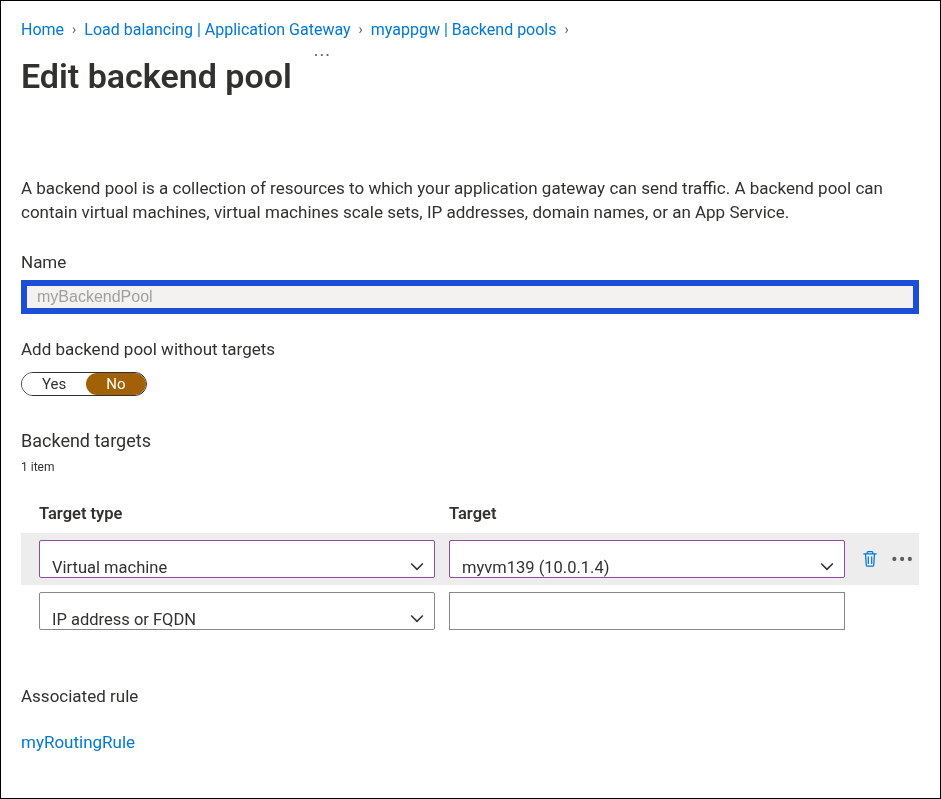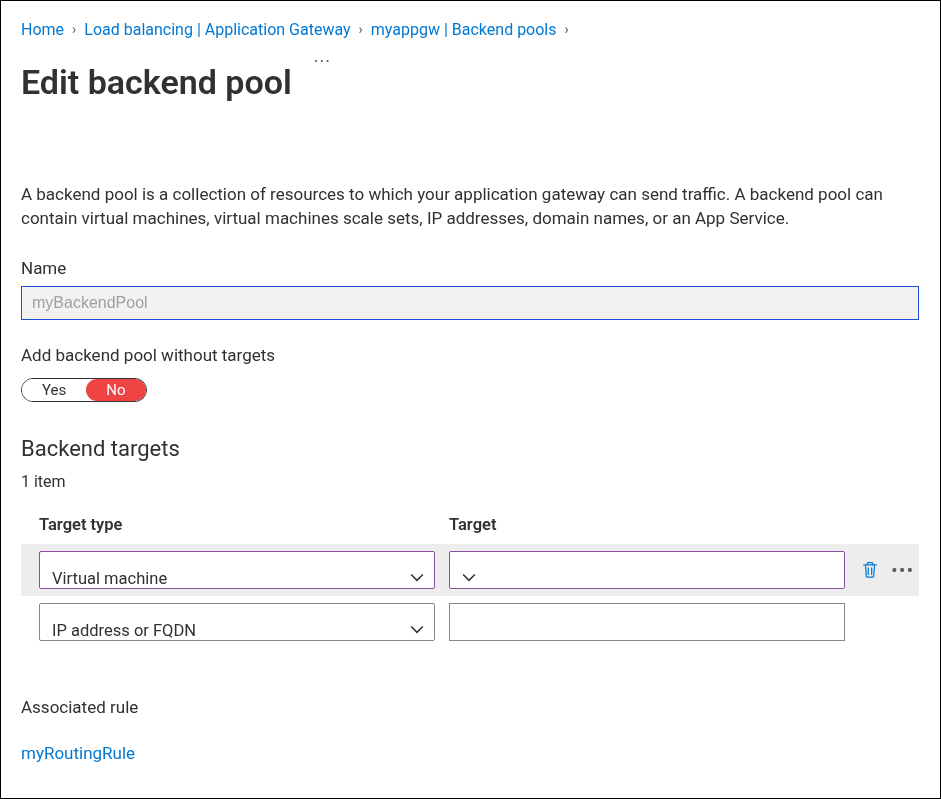--- a/index.html
+++ b/index.html
@@ -11,21 +11,21 @@
     width: 941px;
     height: 799px;
     border: 1px solid #000;
     padding: 18px 18px 18px 20px;
     line-height: 1.4;
   }
   .breadcrumb {
     display: flex;
     align-items: center;
     font-size: 16px;
-    margin-bottom: 12px;
+    margin-bottom: 6px;
   }
   .breadcrumb a {
     color: #0078d4;
     text-decoration: none;
     cursor: pointer;
   }
   .breadcrumb .sep {
     color: #605e5c;
     margin: 0 8px;
     font-size: 14px;
@@ -47,21 +47,21 @@
     max-width: 900px;
   }
   .field-label {
     font-size: 17px;
     color: #323130;
     margin-bottom: 6px;
   }
   .text-input {
     width: 898px;
     height: 34px;
-    border: 1px solid #1d4ed8;
+    border: 6px solid #1d4ed8;
     background: #f3f2f1;
     color: #a19f9d;
     padding: 0 10px;
     font-size: 16px;
     margin-bottom: 24px;
   }
   .toggle-group {
     display: inline-flex;
     border: 1px solid #323130;
     border-radius: 16px;
@@ -73,35 +73,35 @@
     display: flex;
     align-items: center;
     justify-content: center;
     min-width: 55px;
     padding: 0 20px;
     font-size: 15px;
     cursor: pointer;
     background: #fff;
   }
   .toggle-option.selected {
-    background: #ef4444;
+    background: #a16207;
     color: #fff;
     border-radius: 15px;
     text-align: right;
   }
   .section-header {
-    font-size: 22px;
+    font-size: 18px;
     color: #323130;
     margin-top: 32px;
     margin-bottom: 6px;
   }
   .count {
-    font-size: 16px;
-    color: #323130;
-    margin-bottom: 20px;
+    font-size: 12px;
+    color: #323130;
+    margin-bottom: 26px;
   }
   .targets-table {
     width: 898px;
   }
   .thead {
     display: flex;
     padding: 0 0 8px 18px;
   }
   .th {
     font-weight: 600;
@@ -204,20 +204,21 @@
   </div>
 
   <div class="row highlight">
     <div class="select col-type-cell">
       <span>Virtual machine</span>
       <svg class="chev" viewBox="0 0 12 12">
           <path d="M1 3 L6 8 L11 3" stroke="#323130" stroke-width="1.3" fill="none"></path>
         </svg>
     </div>
     <div class="select col-target-cell">
+      <span>myvm139 (10.0.1.4)</span>
       <svg class="chev" viewBox="0 0 12 12">
           <path d="M1 3 L6 8 L11 3" stroke="#323130" stroke-width="1.3" fill="none"></path>
         </svg>
     </div>
     <div class="row-actions">
       <div class="icon-btn">
         <svg viewBox="0 0 16 16" width="18" height="18">
           <path d="M2.5 3.5 h11 M5.5 3.5 v-1.2 a0.8 0.8 0 0 1 0.8 -0.8 h3.4 a0.8 0.8 0 0 1 0.8 0.8 v1.2 M4 3.5 l0.7 10 a1 1 0 0 0 1 0.9 h4.6 a1 1 0 0 0 1 -0.9 l0.7 -10 M6.5 6 v6 M9.5 6 v6" stroke="#0078d4" stroke-width="1.1" fill="none" stroke-linecap="round"></path>
         </svg>
       </div>

